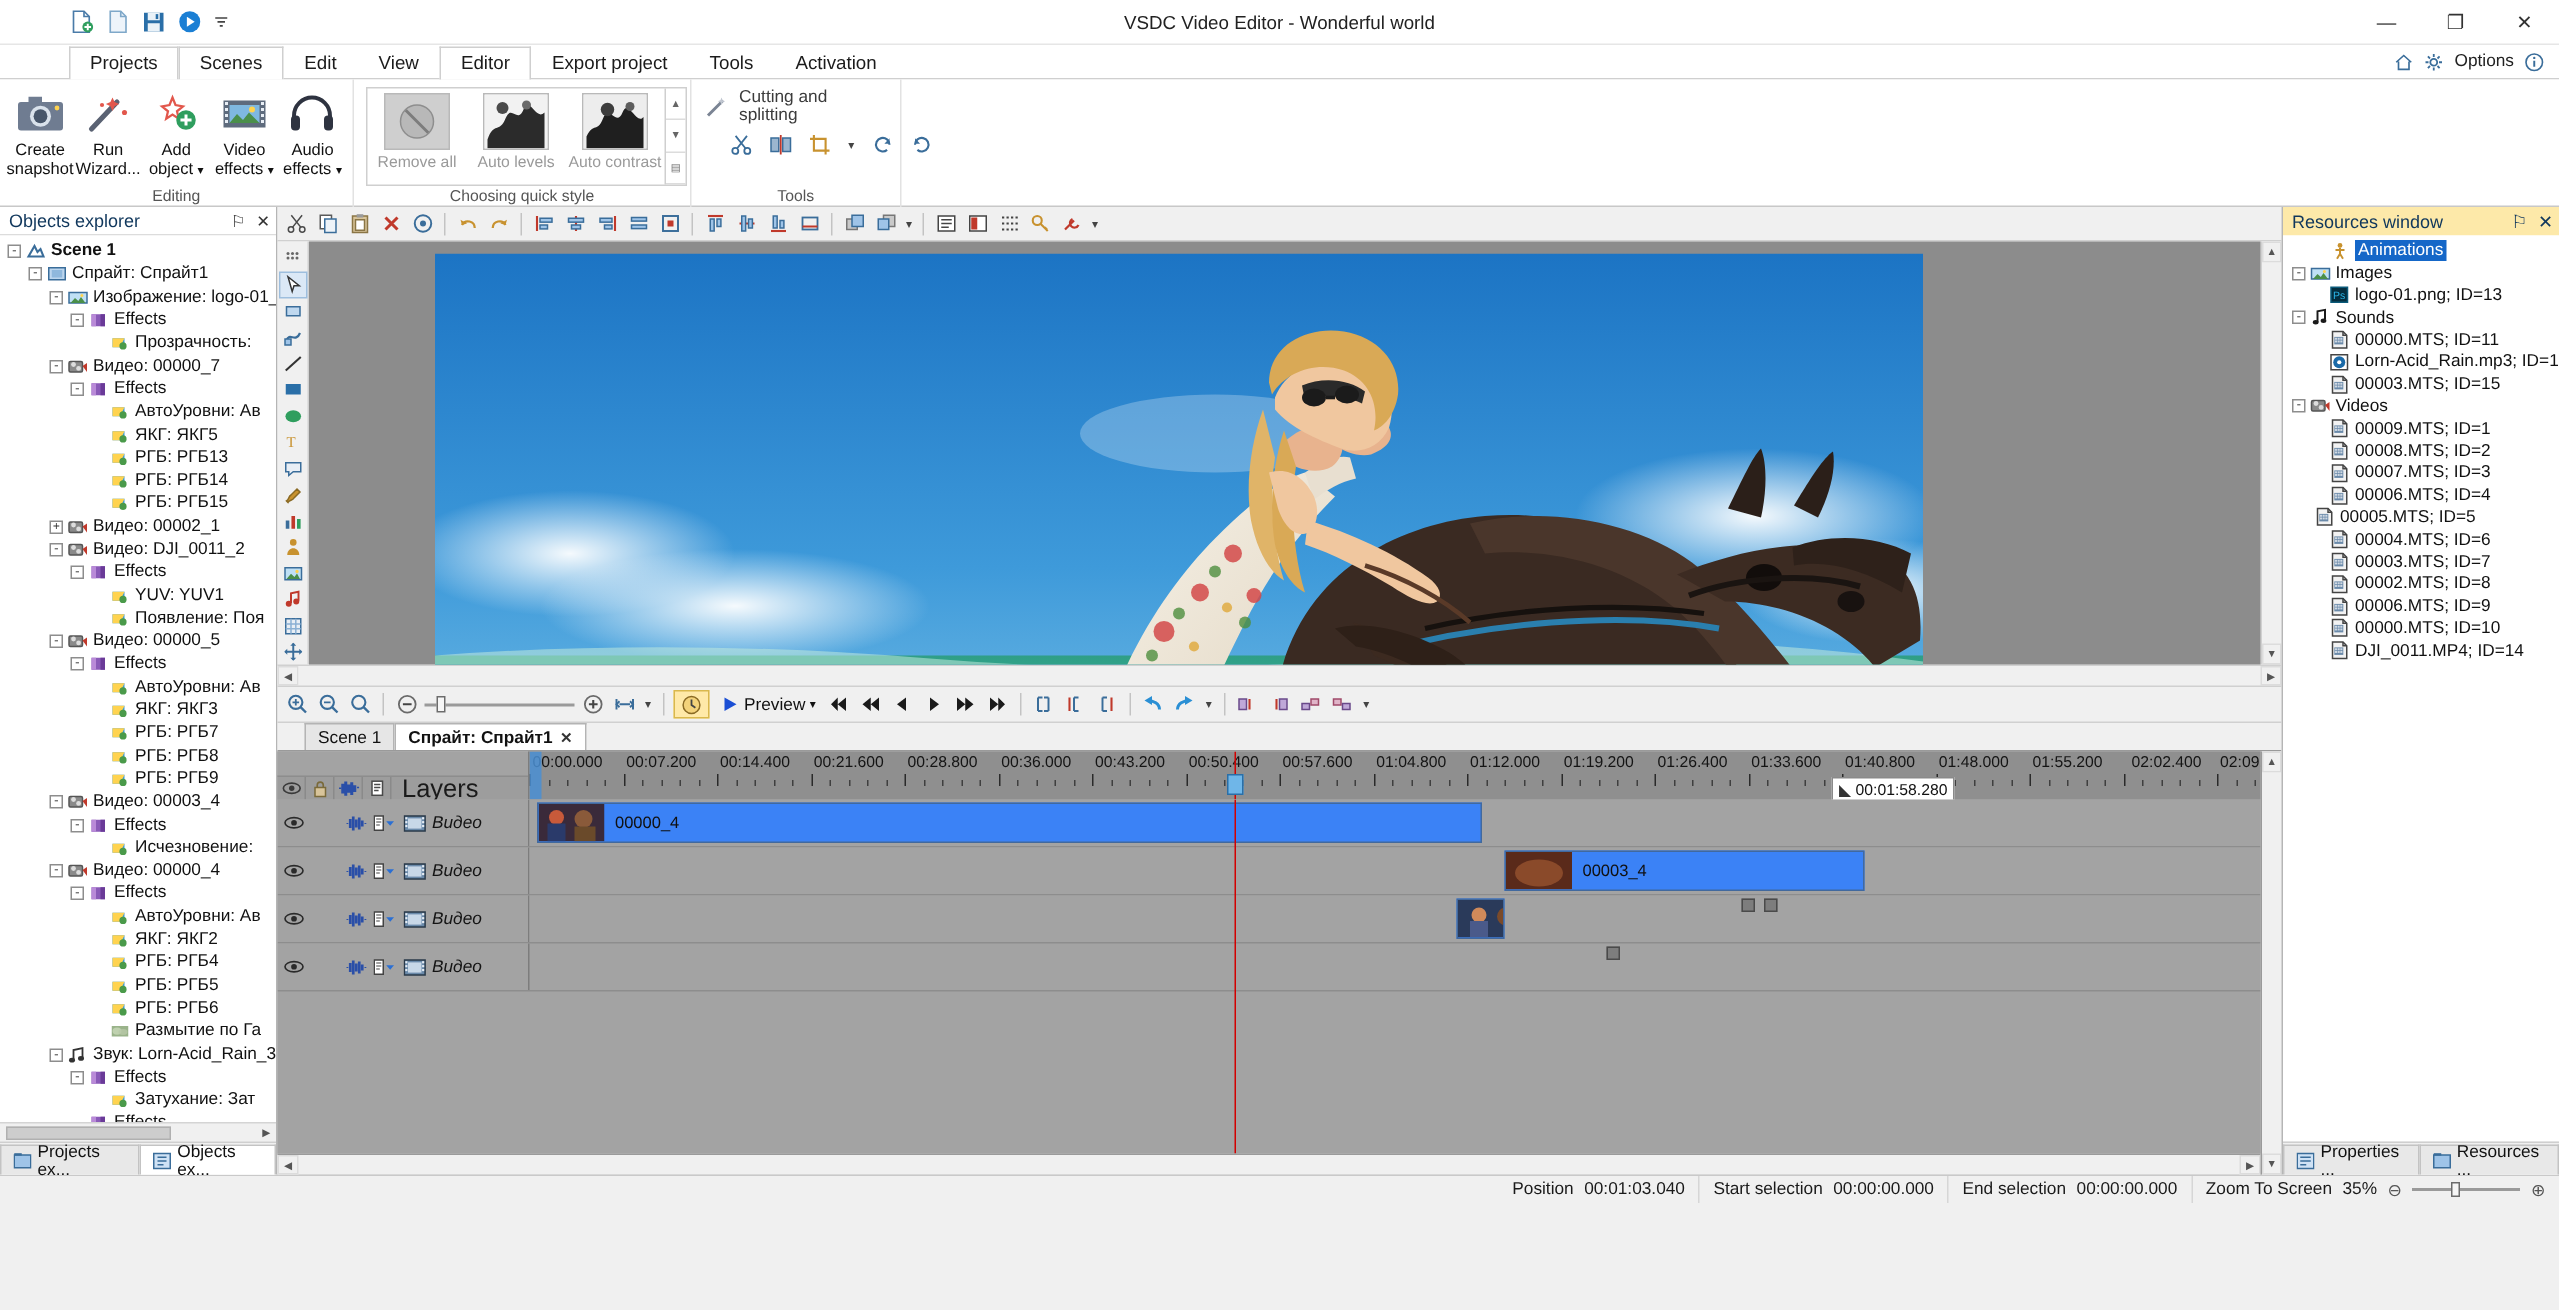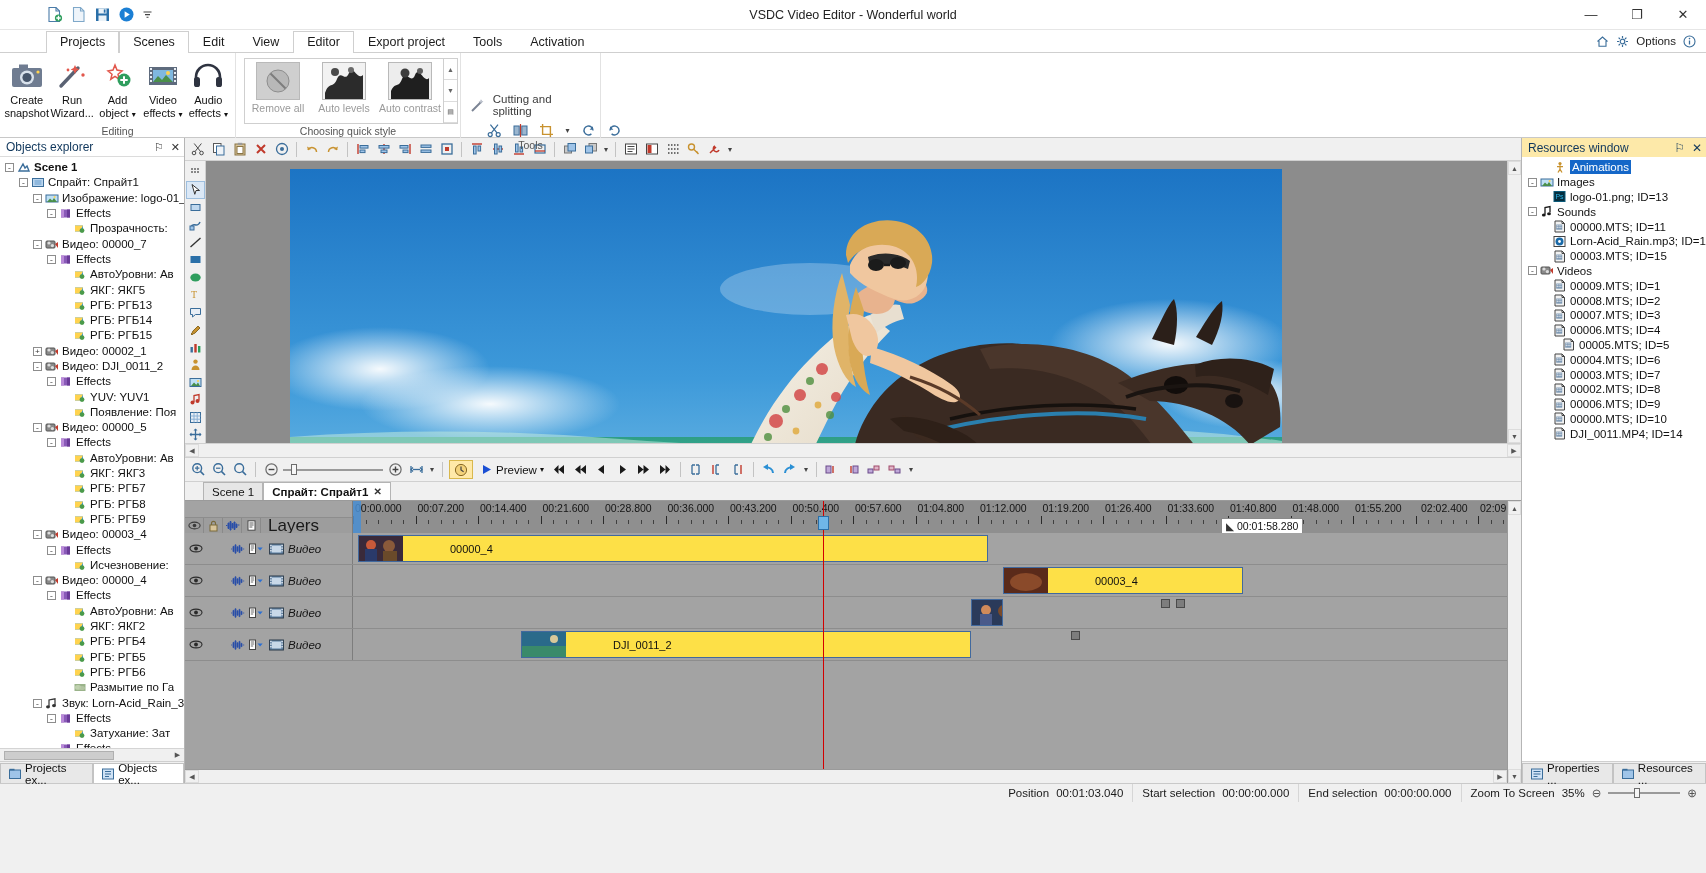--- a/index.html
+++ b/index.html
@@ -46,21 +46,21 @@
   .styleslist { border:1px solid #cfcfcf; background:#fff; display:flex;
     height:66px; margin-top:2px; }
   .stylecell { width:66px; display:flex; flex-direction:column; align-items:center;
     justify-content:flex-start; padding-top:3px; }
   .stylecell .sbox { width:44px; height:38px; border:1px solid #b9b9b9; }
   .stylecell .slbl { font-size:10.5px; color:#9a9a9a; margin-top:2px; }
   .spinner { width:14px; display:flex; flex-direction:column;
     border-left:1px solid #cfcfcf; }
   .spinner div { flex:1; border-bottom:1px solid #dcdcdc; display:flex;
     align-items:center; justify-content:center; font-size:7px; color:#666; }
-  .toolsgrp { padding:6px 8px 0 8px; display:flex; flex-direction:column; gap:5px;margin-top:34px; }
+  .toolsgrp { padding:6px 8px 0 8px; display:flex; flex-direction:column; gap:5px; }
   .toolrow { display:flex; align-items:center; gap:7px; font-size:11.5px; color:#3b3b3b; }
   .toolrow .ti { width:17px; height:17px; display:flex; align-items:center; justify-content:center; }
 
   
   #main { display:flex; height:645px; background:#f0f0f0; }
 
   
   #objpanel { width:185px; display:flex; flex-direction:column;
     background:#fff; border-right:1px solid #b5b5b5; }
   .panelhdr { height:19px; background:#fff; display:flex; align-items:center;
@@ -157,22 +157,22 @@
   .trk { height:32px; display:flex; border-bottom:1px solid #8d8d8d; }
   .trkHdr { width:168px; background:#a3a3a3; display:flex; align-items:center;
     border-right:1px solid #7d7d7d; gap:3px;font-style:italic; }
   .trkHdr .eye { width:22px; display:flex; justify-content:center; }
   .trkHdr .lk { width:16px; }
   .trkHdr .wv { width:17px; display:flex; justify-content:center; }
   .trkHdr .mn { width:16px; display:flex; align-items:center; gap:1px; }
   .trkHdr .fl { width:17px; display:flex; justify-content:center; }
   .trkHdr .nm { font-size:11.5px; color:#141414; }
   .trkBody { flex:1; position:relative; background:#a3a3a3; }
-  .clip { position:absolute; top:2px; height:27px; background:#fde047;
-    border:1px solid #41699e; display:flex; align-items:center; overflow:hidden;gap:40px; }
+  .clip { position:absolute; top:2px; height:27px; background:#3b82f6;
+    border:1px solid #41699e; display:flex; align-items:center; overflow:hidden; }
   .clip .thumb { width:44px; height:25px; flex:none; }
   .clip .cname { font-size:11px; color:#101010; padding-left:7px; white-space:nowrap; }
   .cursorline { position:absolute; top:0; bottom:0; width:1px; background:#d20000; z-index:9; }
   .tooltipBox { position:absolute; background:#fff; border:1px solid #8a8a8a;
     font-size:10.5px; padding:1px 4px; color:#111; white-space:nowrap; z-index:12; }
   #tlvscroll { width:14px; background:#f0f0f0; border-left:1px solid #9a9a9a;
     display:flex; flex-direction:column; }
   #tlhscroll { height:14px; background:#f0f0f0; display:flex; align-items:center;
     border-top:1px solid #9a9a9a; }
   #tlhscroll .sc-arr { width:14px; height:13px; }
@@ -1710,32 +1710,20 @@
                       <rect x="1.2" y="4.4" width="1.4" height="1.4"></rect>
                       <rect x="1.2" y="7" width="1.4" height="1.4"></rect>
                       <rect x="12.4" y="1.8" width="1.4" height="1.4"></rect>
                       <rect x="12.4" y="4.4" width="1.4" height="1.4"></rect>
                       <rect x="12.4" y="7" width="1.4" height="1.4"></rect>
                     </g>
                   </svg>
                 </span>
                 <span class="nm">Видео</span>
               </div>
-              <div class="trkBody">
-                <div class="clip" style="left: 168px; width: 450px;">
-                  <span class="thumb">
-                    <svg width="44" height="25" viewBox="0 0 44 25">
-                      <rect width="44" height="25" fill="#2a6a8a"></rect>
-                      <rect y="14" width="44" height="11" fill="#3a8a6a"></rect>
-                      <circle cx="32" cy="7" r="4" fill="#d8c89a"></circle>
-                    </svg>
-                  </span>
-                  <span class="cname">DJI_0011_2</span>
-                </div>
-              </div>
             </div>
             <div class="cursorline" style="left: 638px;"></div>
             <div style="position: absolute; left: 976px; top: 66px; width: 9px; height: 9px; background: rgb(125, 125, 125); border: 1px solid rgb(74, 74, 74);"></div>
             <div style="position: absolute; left: 991px; top: 66px; width: 9px; height: 9px; background: rgb(125, 125, 125); border: 1px solid rgb(74, 74, 74);"></div>
             <div style="position: absolute; left: 886px; top: 98px; width: 9px; height: 9px; background: rgb(125, 125, 125); border: 1px solid rgb(74, 74, 74);"></div>
           </div>
         <div id="tlhscroll">
           <div class="sc-arr">◀</div>
           <div class="sc-track"></div>
           <div class="sc-arr">▶</div>
@@ -1906,21 +1894,21 @@
               <rect x="3.6" y="5.2" width="1.4" height="1.3"></rect>
               <rect x="5.4" y="5.2" width="1.4" height="1.3"></rect>
               <rect x="7.2" y="5.2" width="1.4" height="1.3"></rect>
               <rect x="3.6" y="7" width="1.4" height="1.3"></rect>
               <rect x="5.4" y="7" width="1.4" height="1.3"></rect>
               <rect x="7.2" y="7" width="1.4" height="1.3"></rect>
             </g>
           </svg>
           <span class="rlbl">00006.MTS; ID=4</span>
         </div>
-        <div class="rrow" style="padding-left: 28px;">
+        <div class="rrow" style="padding-left: 9px;">
           <span class="tog none"></span>
           <svg width="14" height="13" viewBox="0 0 14 13" class="tico">
             <path d="M2 1h7l2.5 2.5V12H2z" fill="#f2f2f2" stroke="#444"></path>
             <path d="M9 1v2.5h2.5" fill="none" stroke="#444"></path>
             <rect x="3.2" y="4.6" width="6" height="5" fill="#6a8aaa"></rect>
             <g fill="#cfd8e2">
               <rect x="3.6" y="5.2" width="1.4" height="1.3"></rect>
               <rect x="5.4" y="5.2" width="1.4" height="1.3"></rect>
               <rect x="7.2" y="5.2" width="1.4" height="1.3"></rect>
               <rect x="3.6" y="7" width="1.4" height="1.3"></rect>

